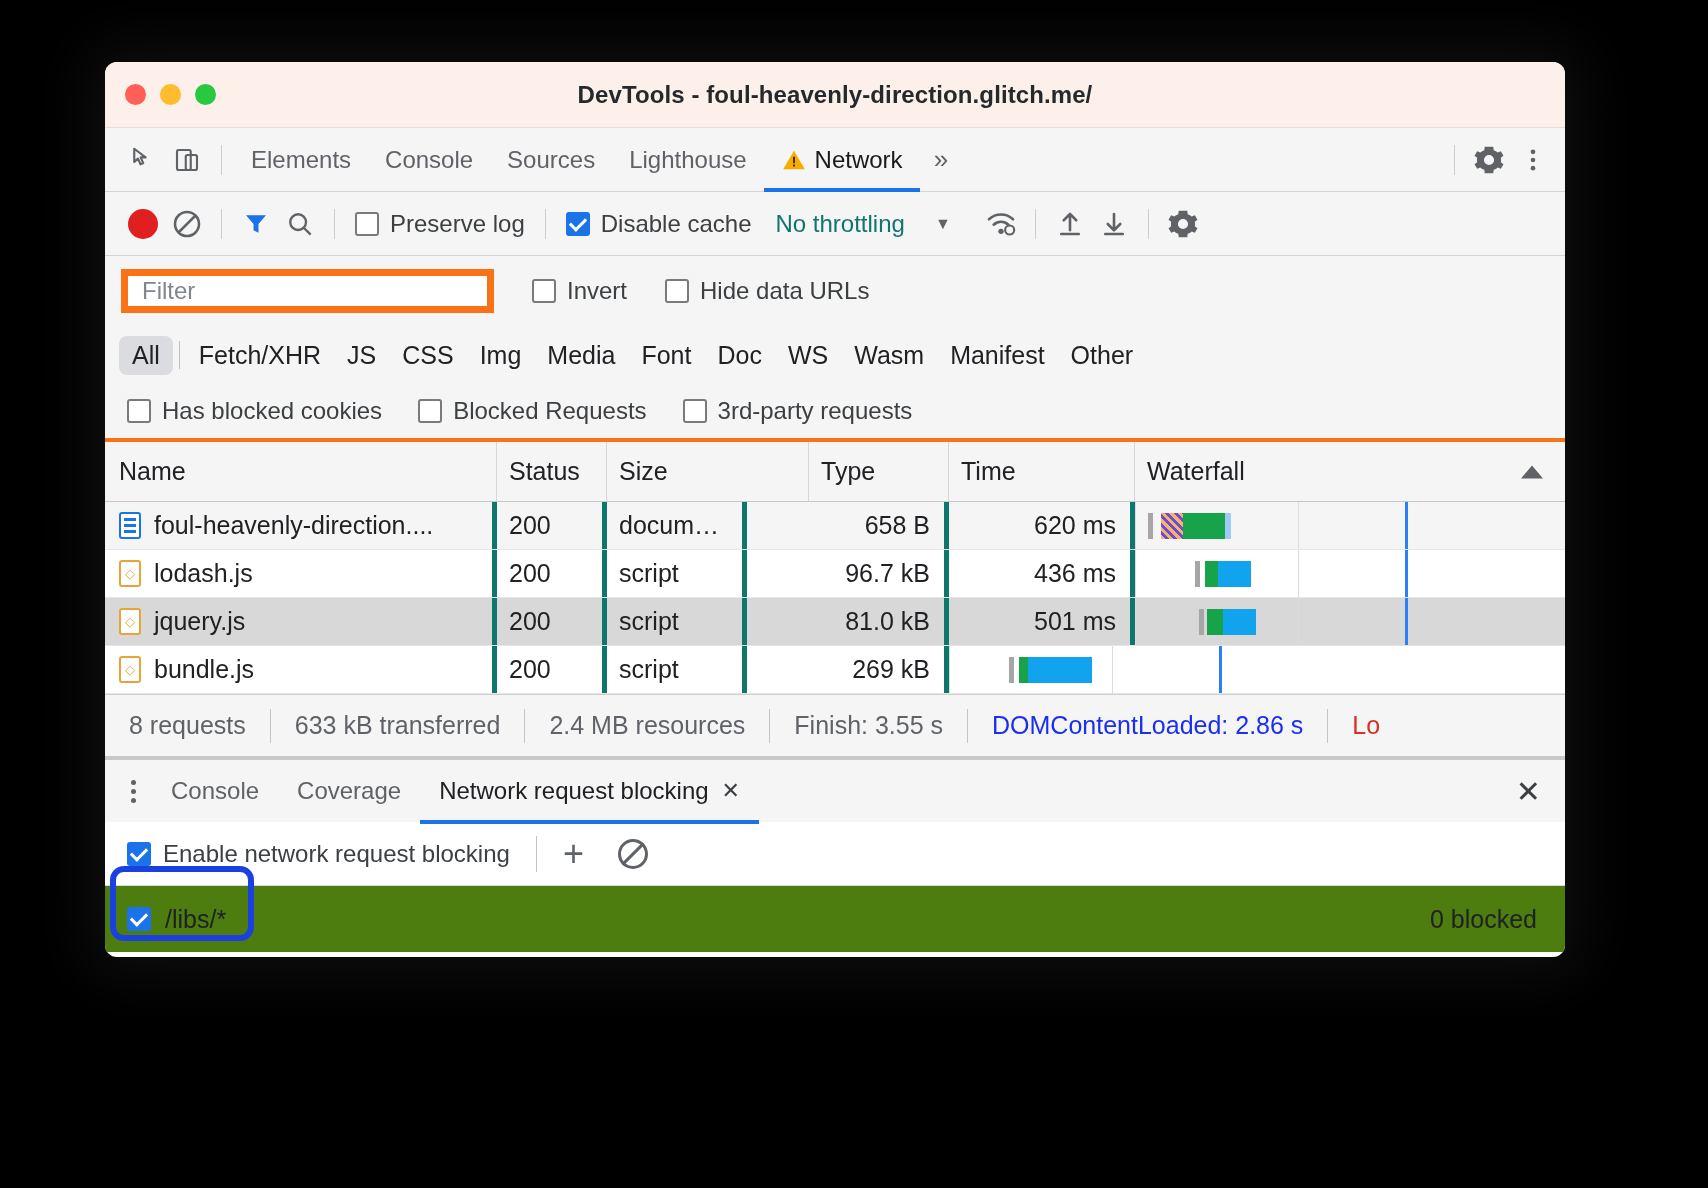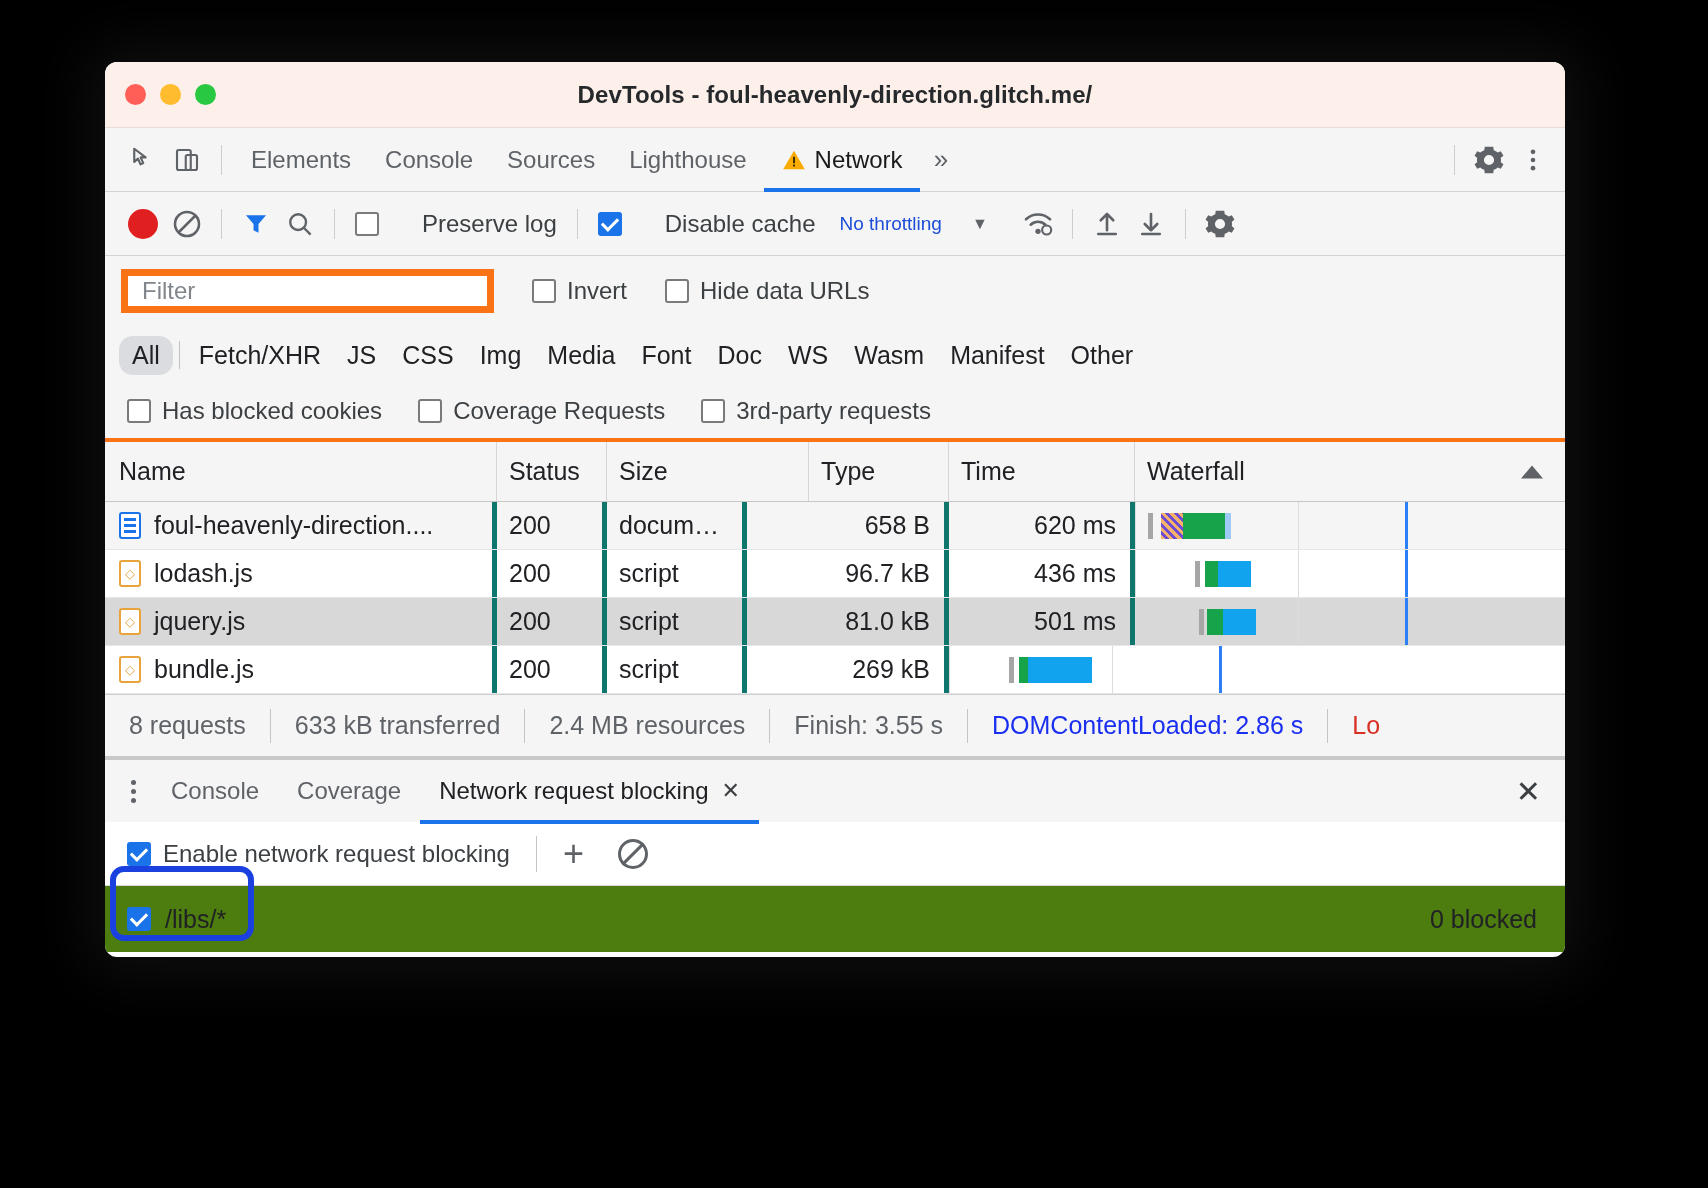--- a/index.html
+++ b/index.html
@@ -72,35 +72,35 @@
   .chev { font-size: 26px; color: #5f6368; padding: 0 14px; }
   .mt-right { margin-left: auto; display: flex; align-items: center; padding-right: 10px; }
 
   
   .nettoolbar {
     height: 64px; background: #f5f5f5;
     border-bottom: 1px solid #d4d4d4;
     display: flex; align-items: center; padding-left: 16px;
   }
   .rec-dot { width: 30px; height: 30px; border-radius: 50%; background: #e02020; }
-  .tb-item { display: flex; align-items: center; height: 64px; padding: 0 8px; gap: 32px; }
+  .tb-item { display: flex; align-items: center; height: 64px; padding: 0 8px; }
   .cbox {
     width: 24px; height: 24px; border: 2px solid #7a7a7a;
     border-radius: 3px; background: #fff;
     display: inline-flex; align-items: center; justify-content: center;
     flex: 0 0 auto;
   }
   .cbox.checked { background: #1a73e8; border-color: #1a73e8; }
   .cbox.checked::after {
     content: ""; width: 7px; height: 13px;
     border: solid #fff; border-width: 0 3px 3px 0;
     transform: rotate(45deg) translate(-1px,-1px);
   }
   .tb-label { font-size: 24px; color: #3c4043; margin-left: 11px; white-space: nowrap; }
-  .throttle { font-size: 19px; color: #1d4ed8; margin-left: 16px; white-space: nowrap; }
+  .throttle { font-size: 24px; color: #0f766e; margin-left: 16px; white-space: nowrap; }
   .tri-down { margin-left: 30px; font-size: 16px; color: #5f6368; }
 
   
   .filterrow {
     height: 70px; background: #f5f5f5;
     display: flex; align-items: center; padding-left: 16px;
     border-bottom: 0;
   }
   .filter-input {
     width: 373px; height: 44px;
@@ -110,21 +110,21 @@
   }
   .fr-cb { display: flex; align-items: center; margin-left: 38px; }
 
   
   .typerow {
     height: 58px; background: #f5f5f5;
     display: flex; align-items: center; padding-left: 14px;
   }
   .tchip {
     font-size: 25px; color: #202124;
-    padding: 5px 13px; border-radius: 14px; white-space: nowrap;
+    padding: 5px 13px; border-radius: 8px; white-space: nowrap;
   }
   .tchip.active { background: #dadce0; }
   .tsep { width: 1px; height: 28px; background: #c0c0c0; margin: 0 6px; }
 
   
   .blockrow {
     height: 58px; background: #f5f5f5;
     display: flex; align-items: center; padding-left: 22px;
     border-bottom: 4px solid #f97316;
   }
@@ -433,21 +433,21 @@
       <div class="tchip">Other</div>
     </div>
 
     <div class="blockrow">
       <div class="br-cb">
         <span class="cbox"></span>
         <span class="tb-label">Has blocked cookies</span>
       </div>
       <div class="br-cb">
         <span class="cbox"></span>
-        <span class="tb-label">Coverage Requests</span>
+        <span class="tb-label">Blocked Requests</span>
       </div>
       <div class="br-cb">
         <span class="cbox"></span>
         <span class="tb-label">3rd-party requests</span>
       </div>
     </div>
 
     <div class="thead">
       <div class="th c-name">Name</div>
       <div class="th c-status">Status</div>

